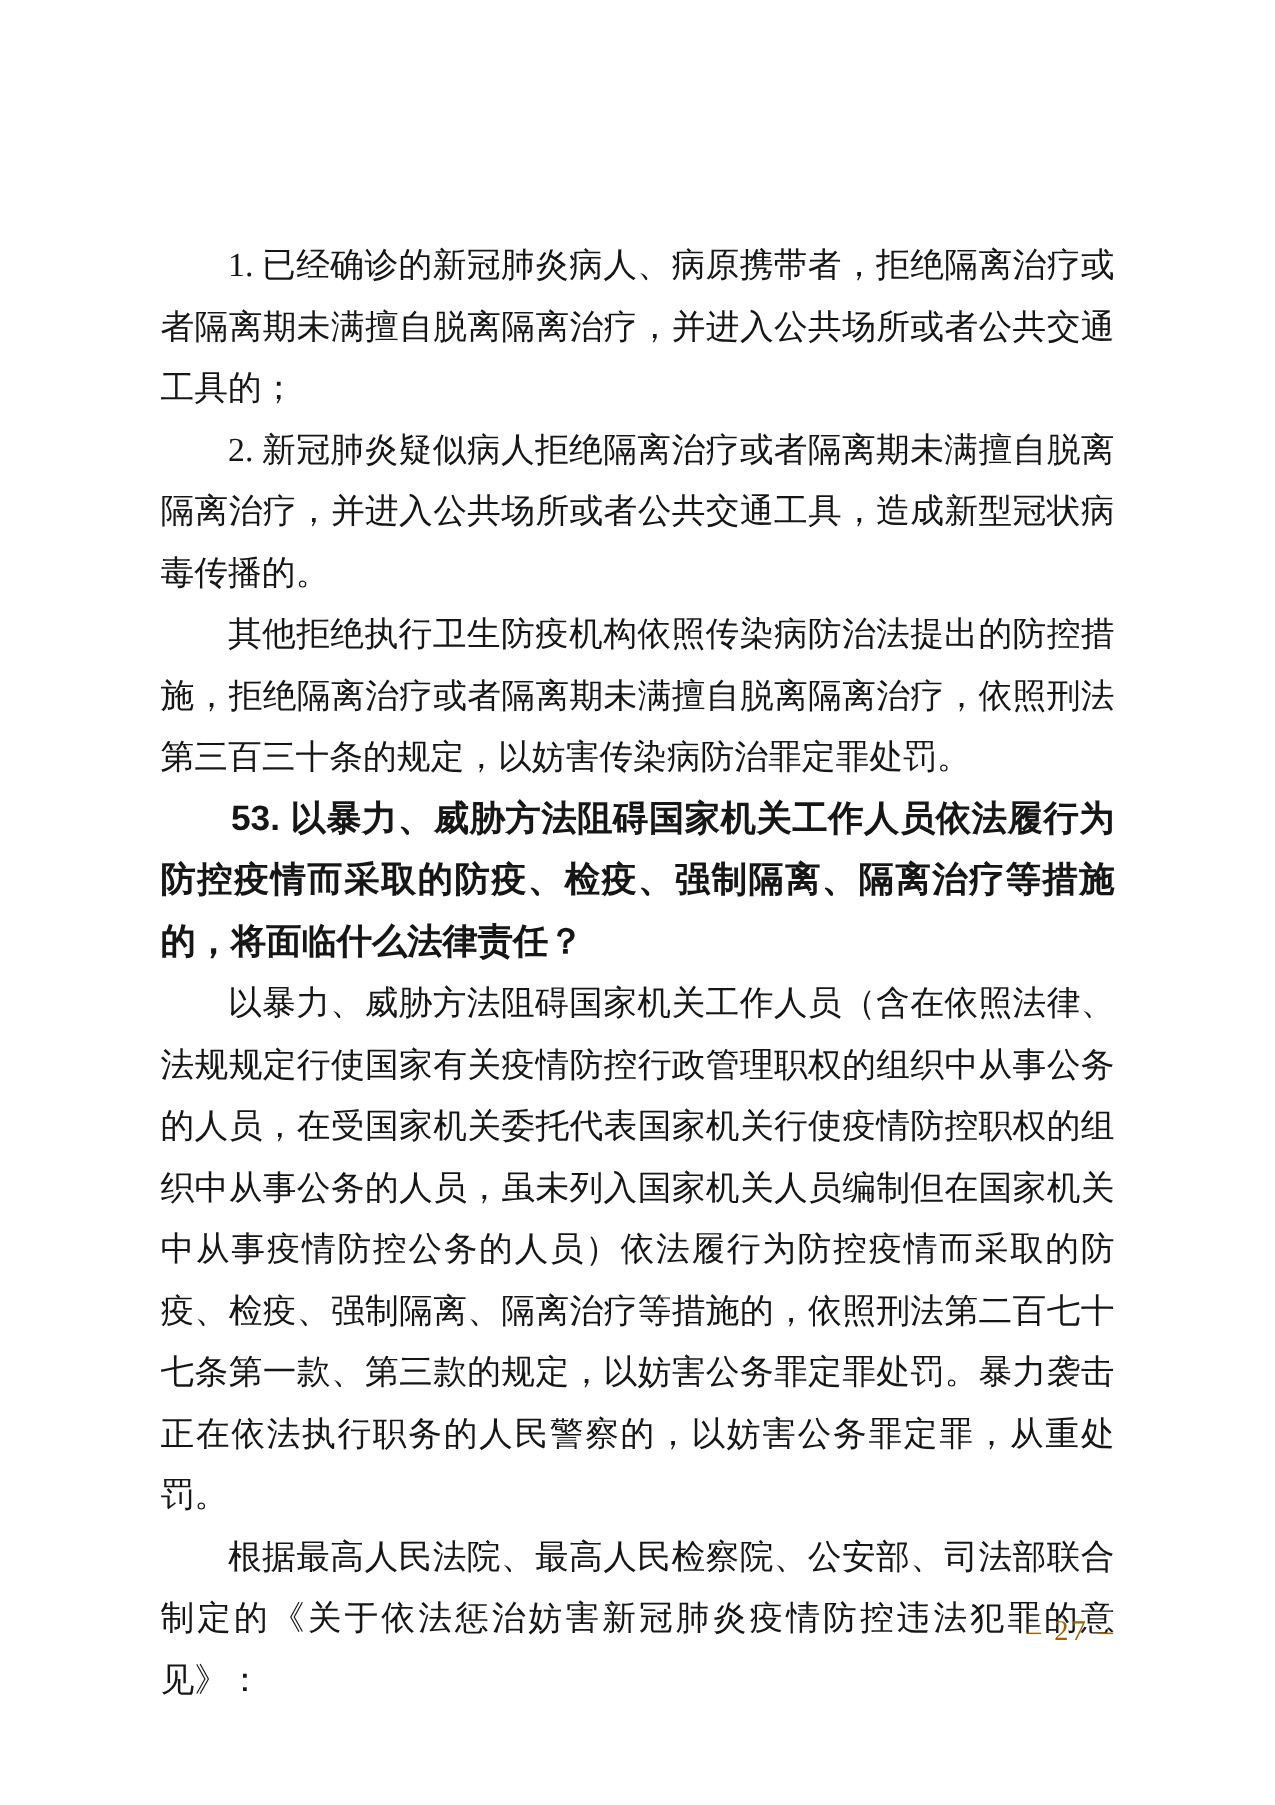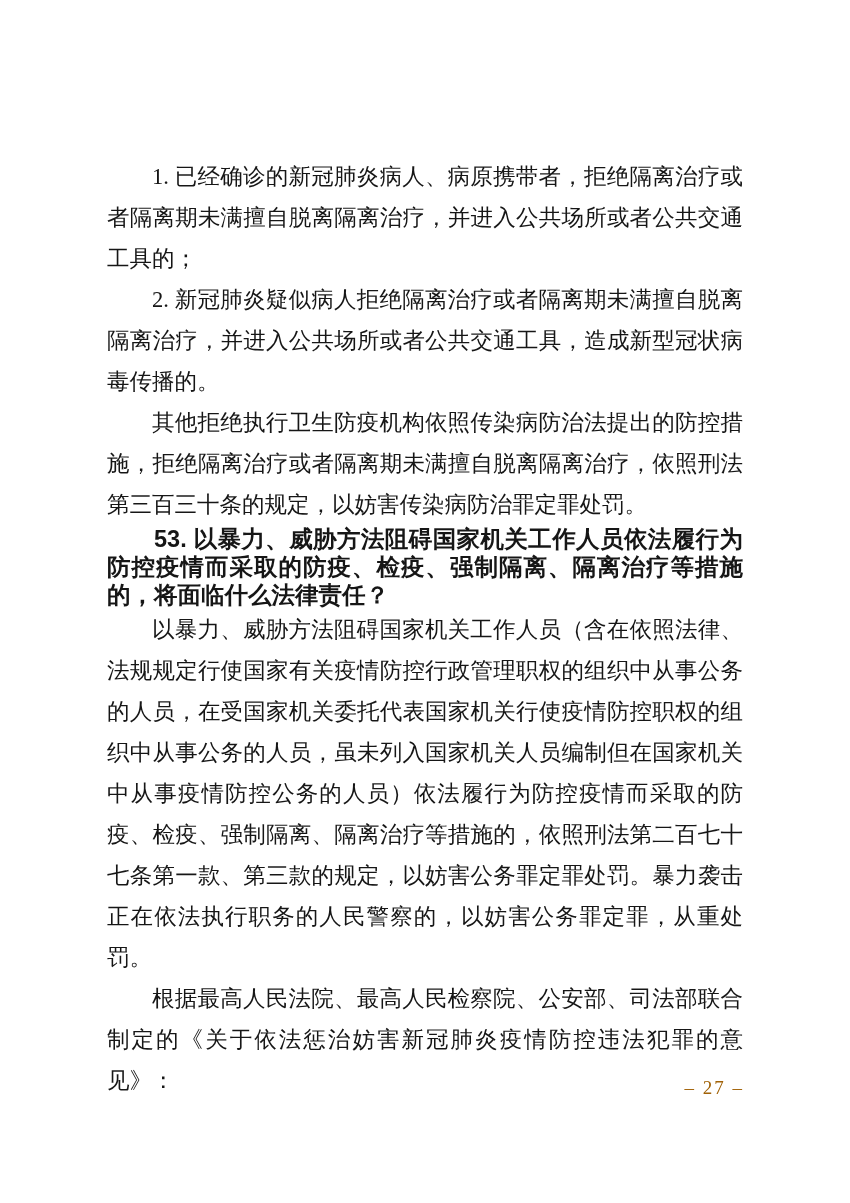--- a/index.html
+++ b/index.html
@@ -27,21 +27,21 @@
     font-size: 22.5px;
     line-height: 41px;
     text-align: justify;
     text-indent: 2em;
     word-break: break-all;
   }
   .para.heading {
     font-family: "Liberation Sans", sans-serif;
     font-weight: bold;
     font-size: 23.5px;
-    line-height: 28px;
+    line-height: 41px;
   }
   .page-number {
     position: absolute;
     top: 1076px;
     right: 106px;
     font-size: 19px;
     line-height: 24px;
     letter-spacing: 2px;
     color: #a16207;
     font-family: "Liberation Serif", serif;

